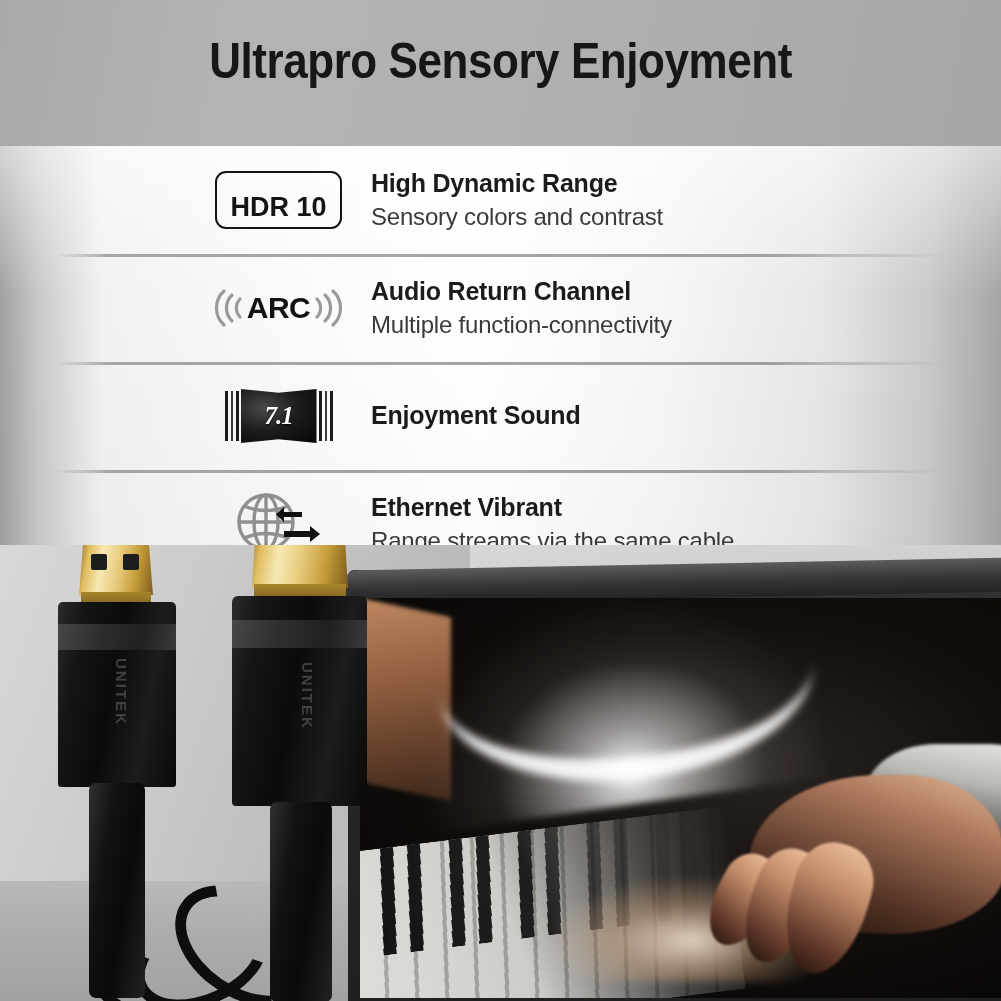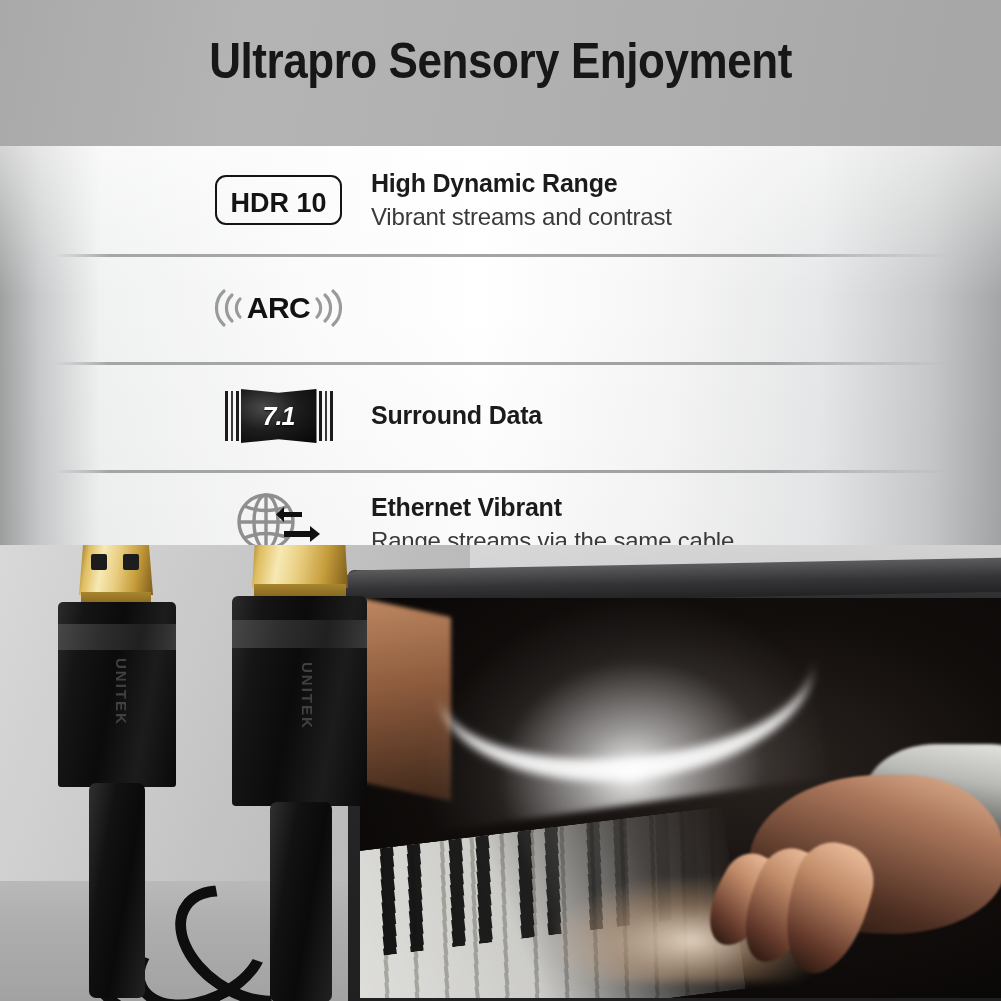--- a/index.html
+++ b/index.html
@@ -47,32 +47,32 @@
   .txt-cell{
     position:absolute;left:371px;top:0;height:108px;
     display:flex;flex-direction:column;justify-content:center;
   }
   .f-title{font-size:25px;font-weight:bold;color:#1b1b1b;line-height:1.25;letter-spacing:-0.2px;}
   .f-sub{font-size:24px;font-weight:normal;color:#3a3a3a;line-height:1.3;letter-spacing:-0.2px;margin-top:2px;}
 
   
   .hdr-badge{
     border:2.5px solid #141414;border-radius:11px;
-    padding:12px 13px 5px 13px;
+    padding:20px 13px 5px 13px;
     font-size:27px;font-weight:bold;color:#141414;letter-spacing:0px;
     line-height:1.05;
   }
 
   
   .arc-wrap{display:flex;align-items:center;gap:3px;}
   .arc-text{font-size:30px;font-weight:bold;color:#121212;letter-spacing:-0.5px;}
   .arcs{display:block;}
 
   
-  .sevenone{position:relative;width:108px;height:54px;display:flex;align-items:center;justify-content:center;}
+  .sevenone{position:relative;width:108px;height:54px;display:flex;align-items:center;justify-content:center;font-family:Liberation Serif, serif;}
   .so-bars{position:absolute;top:2px;height:50px;display:flex;gap:3px;}
   .so-bars.l{left:0;}
   .so-bars.r{right:0;}
   .so-bar{width:3px;height:100%;background:#1b1b1b;}
   .so-bar.thin{width:2px;background:#3a3a3a;}
   .so-body{
     position:absolute;left:16px;top:0;width:76px;height:54px;
     background:radial-gradient(ellipse at 30% 35%,#4a4a4a 0%,#1d1d1d 45%,#050505 100%);
     clip-path:polygon(0% 0%,50% 7%,100% 0%,100% 100%,50% 93%,0% 100%);
   }
@@ -228,21 +228,21 @@
     <div class="panel-sheen"></div>
 
     <div class="rows">
 
       <div class="frow">
         <div class="icon-cell">
           <div class="hdr-badge">HDR 10</div>
         </div>
         <div class="txt-cell">
           <div class="f-title">High Dynamic Range</div>
-          <div class="f-sub">Vibrant streams and contrast</div>
+          <div class="f-sub">Sensory colors and contrast</div>
         </div>
       </div>
 
       <div class="frow">
         <div class="sep"></div>
         <div class="icon-cell">
           <div class="arc-wrap">
             <svg class="arcs" width="30" height="44" viewBox="0 0 30 44">
               <g fill="none" stroke="#9a9a9a" stroke-width="3.2" stroke-linecap="round">
                 <path d="M26 13 A13 13 0 0 0 26 31"></path>
@@ -253,20 +253,24 @@
             <span class="arc-text">ARC</span>
             <svg class="arcs" width="30" height="44" viewBox="0 0 30 44">
               <g fill="none" stroke="#9a9a9a" stroke-width="3.2" stroke-linecap="round">
                 <path d="M4 13 A13 13 0 0 1 4 31"></path>
                 <path d="M12 9 A18 18 0 0 1 12 35"></path>
                 <path d="M20 5 A23 23 0 0 1 20 39"></path>
               </g>
             </svg>
           </div>
         </div>
+        <div class="txt-cell">
+          <div class="f-title">Audio Return Channel</div>
+          <div class="f-sub">Multiple function-connectivity</div>
+        </div>
       </div>
 
       <div class="frow">
         <div class="sep"></div>
         <div class="icon-cell">
           <div class="sevenone">
             <div class="so-bars l">
               <div class="so-bar"></div>
                 <div class="so-bar thin"></div>
                 <div class="so-bar"></div>
@@ -274,21 +278,21 @@
             <div class="so-body"></div>
             <div class="so-label">7.1</div>
             <div class="so-bars r">
               <div class="so-bar"></div>
                 <div class="so-bar thin"></div>
                 <div class="so-bar"></div>
             </div>
           </div>
         </div>
         <div class="txt-cell">
-          <div class="f-title">Surround Data</div>
+          <div class="f-title">Enjoyment Sound</div>
         </div>
       </div>
 
       <div class="frow">
         <div class="sep"></div>
         <div class="icon-cell">
           <div class="globe-wrap">
             <svg width="92" height="66" viewBox="0 0 92 66">
               <g fill="none" stroke="#8f8f8f" stroke-width="3.4">
                 <circle cx="33" cy="31" r="27"></circle>

